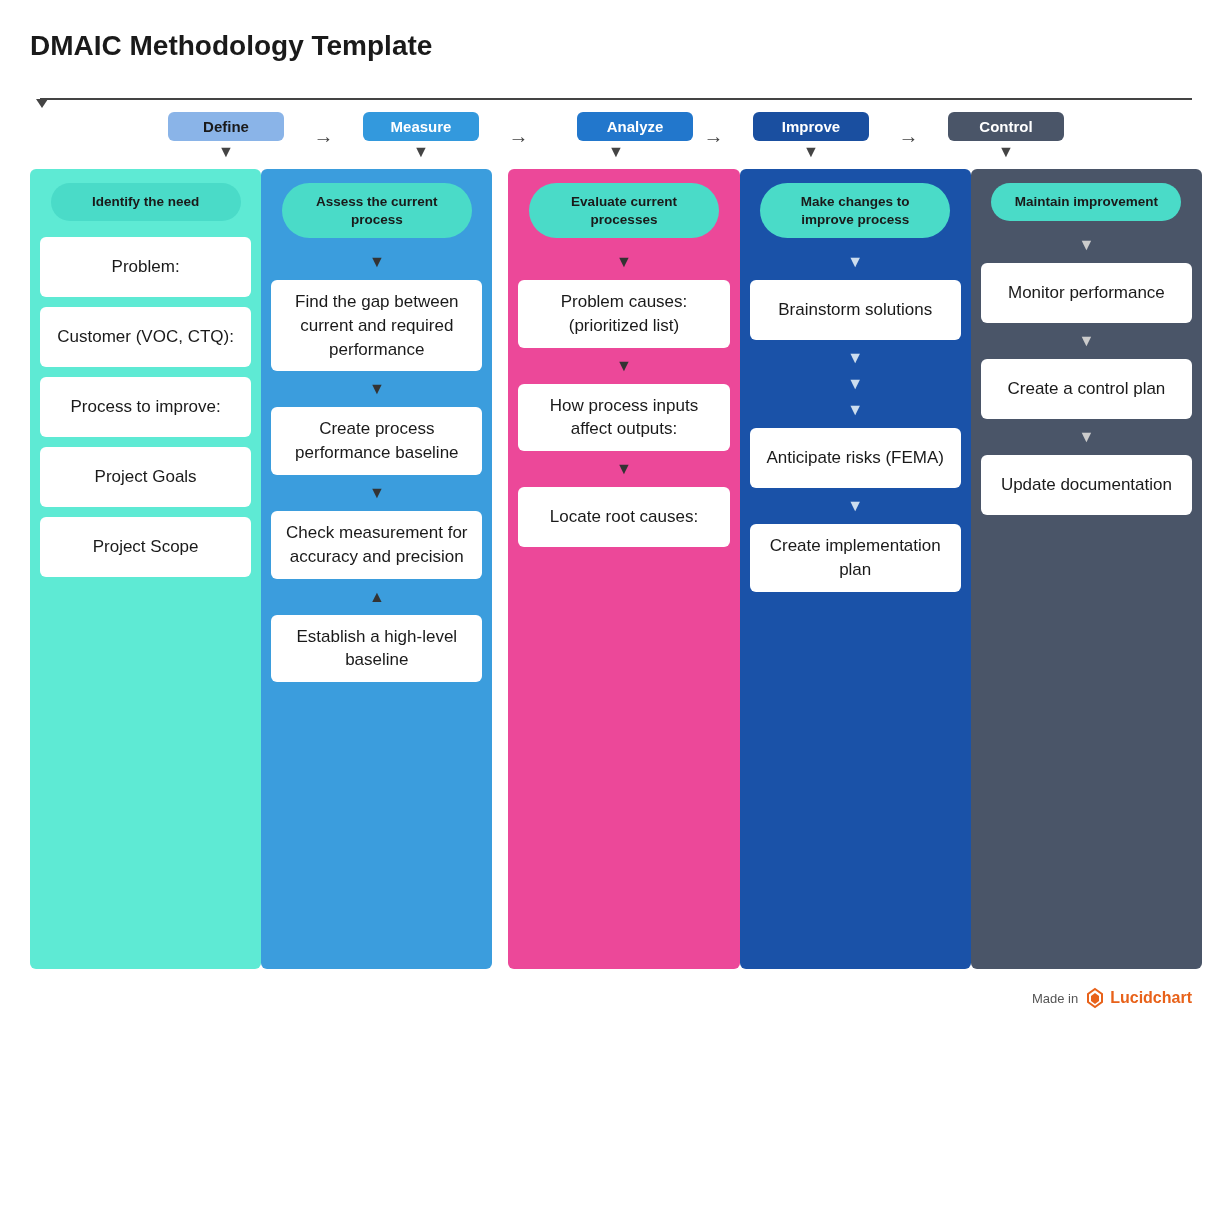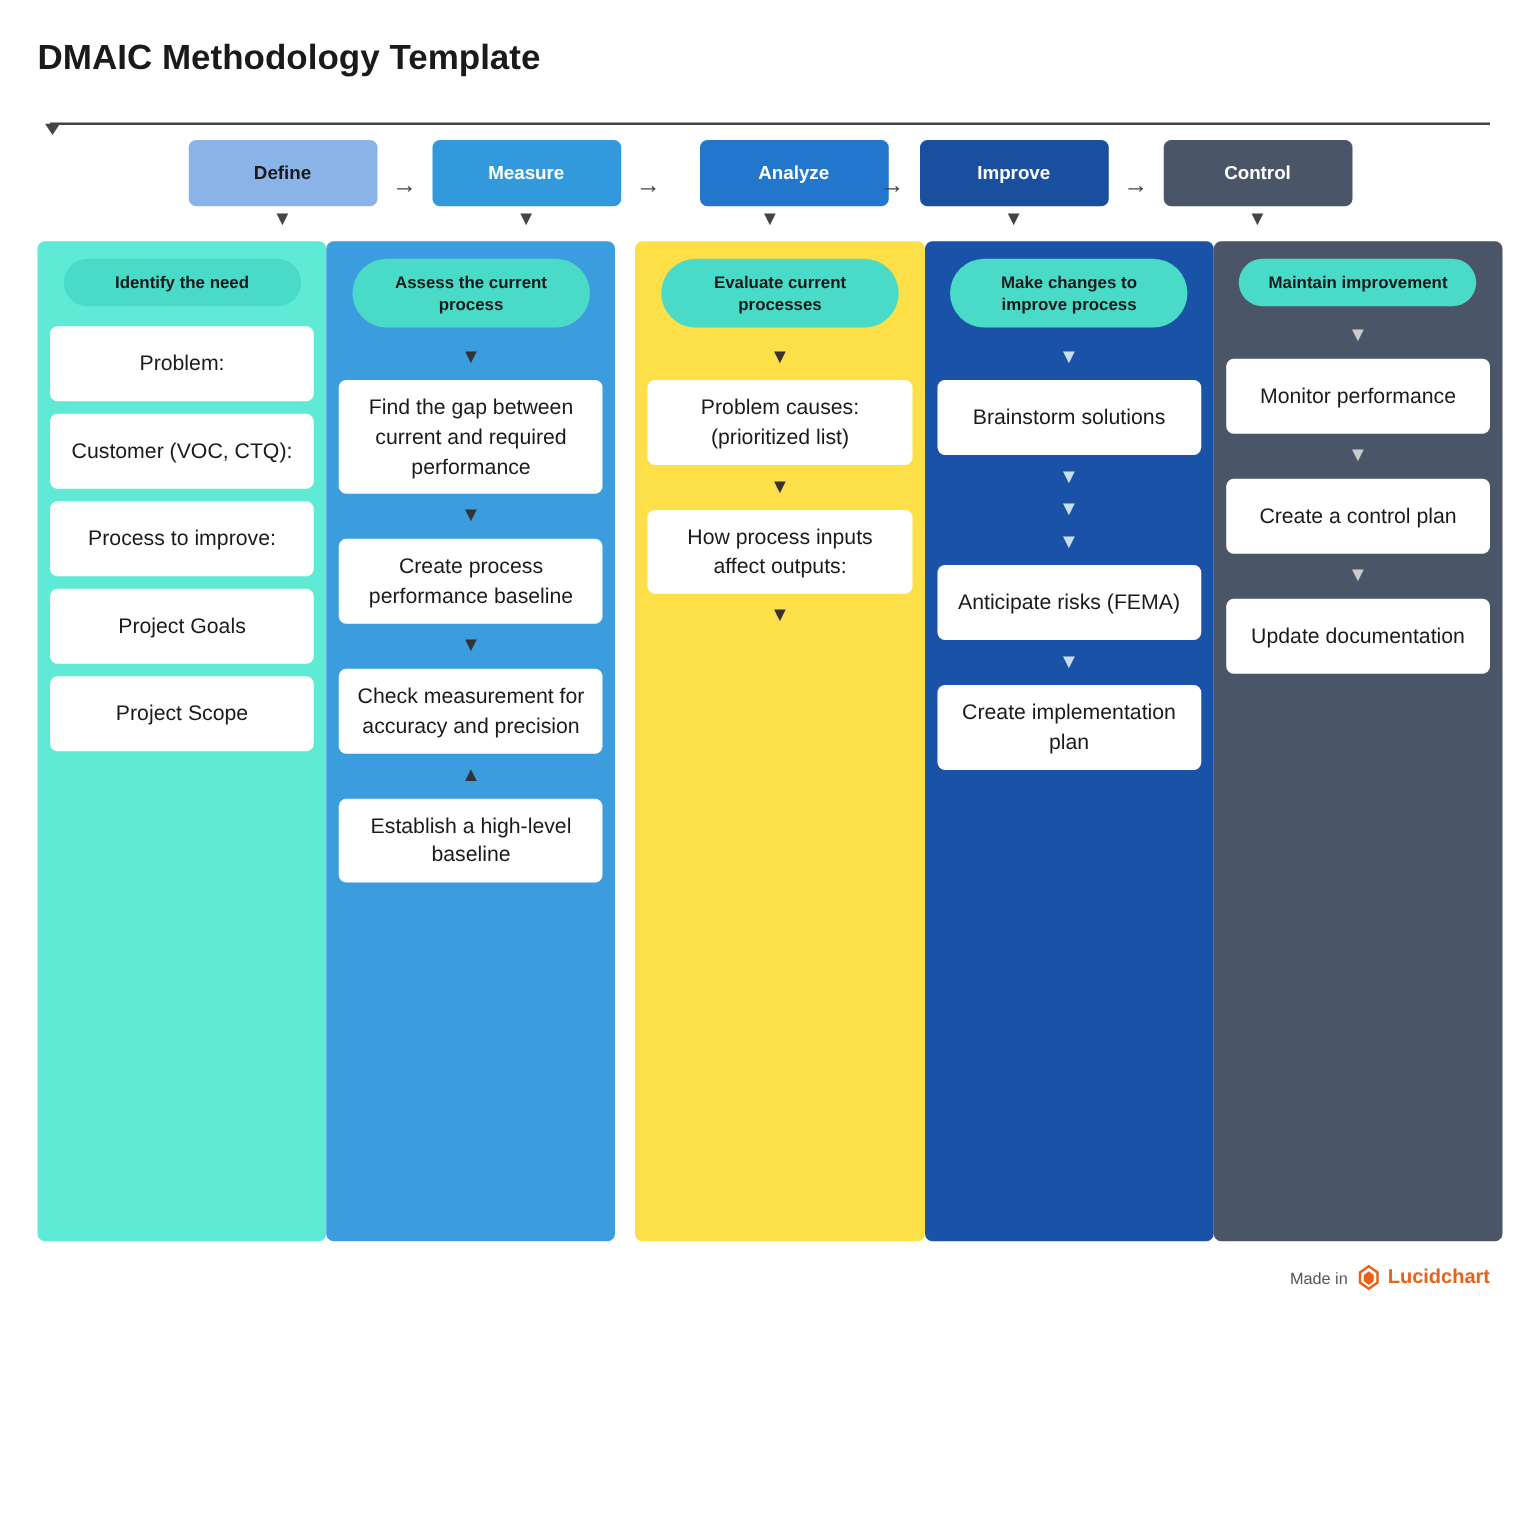--- a/index.html
+++ b/index.html
@@ -25,22 +25,22 @@
       margin-bottom: 8px;
     }
     .phase-header {
       display: flex;
       flex-direction: column;
       align-items: center;
       width: 185px;
       flex-shrink: 0;
     }
     .phase-box {
-      width: 151px;
-      padding: 18px 14px;
+      width: 116px;
+      padding: 6px 14px;
       border-radius: 6px;
       text-align: center;
       font-weight: 700;
       font-size: 15px;
       color: #fff;
     }
     .phase-box.define { background: #8ab4e8; color: #1a1a1a; }
     .phase-box.measure { background: #3399dd; }
     .phase-box.analyze { background: #2277cc; margin-left: 38px; }
     .phase-box.improve { background: #1a4fa0; }
@@ -62,21 +62,21 @@
       flex-direction: column;
       align-items: center;
       flex: 1;
       padding: 14px 10px 14px 10px;
       border-radius: 6px;
       gap: 10px;
       min-height: 800px;
     }
     .col-define { background: #5eead4; }
     .col-measure { background: #3b9ddd; }
-    .col-analyze { background: #fde047; margin-left: 16px; }
+    .col-analyze { background: #ec4899; margin-left: 16px; }
     .col-improve { background: #1a52a8; }
     .col-control { background: #4a5568; }
     .col-header-pill {
       background: #4adbc8;
       border-radius: 30px;
       padding: 10px 16px;
       text-align: center;
       font-weight: 700;
       font-size: 13.5px;
       color: #1a1a1a;
@@ -236,20 +236,21 @@
     <div class="card">Establish a high-level baseline</div>
   </div>
 
   <div class="column col-analyze">
     <div class="col-header-pill">Evaluate current processes</div>
     <div class="down-arrow">▼</div>
     <div class="card">Problem causes: (prioritized list)</div>
     <div class="down-arrow">▼</div>
     <div class="card">How process inputs affect outputs:</div>
     <div class="down-arrow">▼</div>
+    <div class="card">Locate root causes:</div>
   </div>
 
   <div class="column col-improve">
     <div class="col-header-pill">Make changes to improve process</div>
     <div class="down-arrow" style="color:#cde">▼</div>
     <div class="card">Brainstorm solutions</div>
     <div class="down-arrow" style="color:#cde">▼</div>
     <div class="down-arrow" style="color:#cde">▼</div>
     <div class="down-arrow" style="color:#cde">▼</div>
     <div class="card">Anticipate risks (FEMA)</div>

